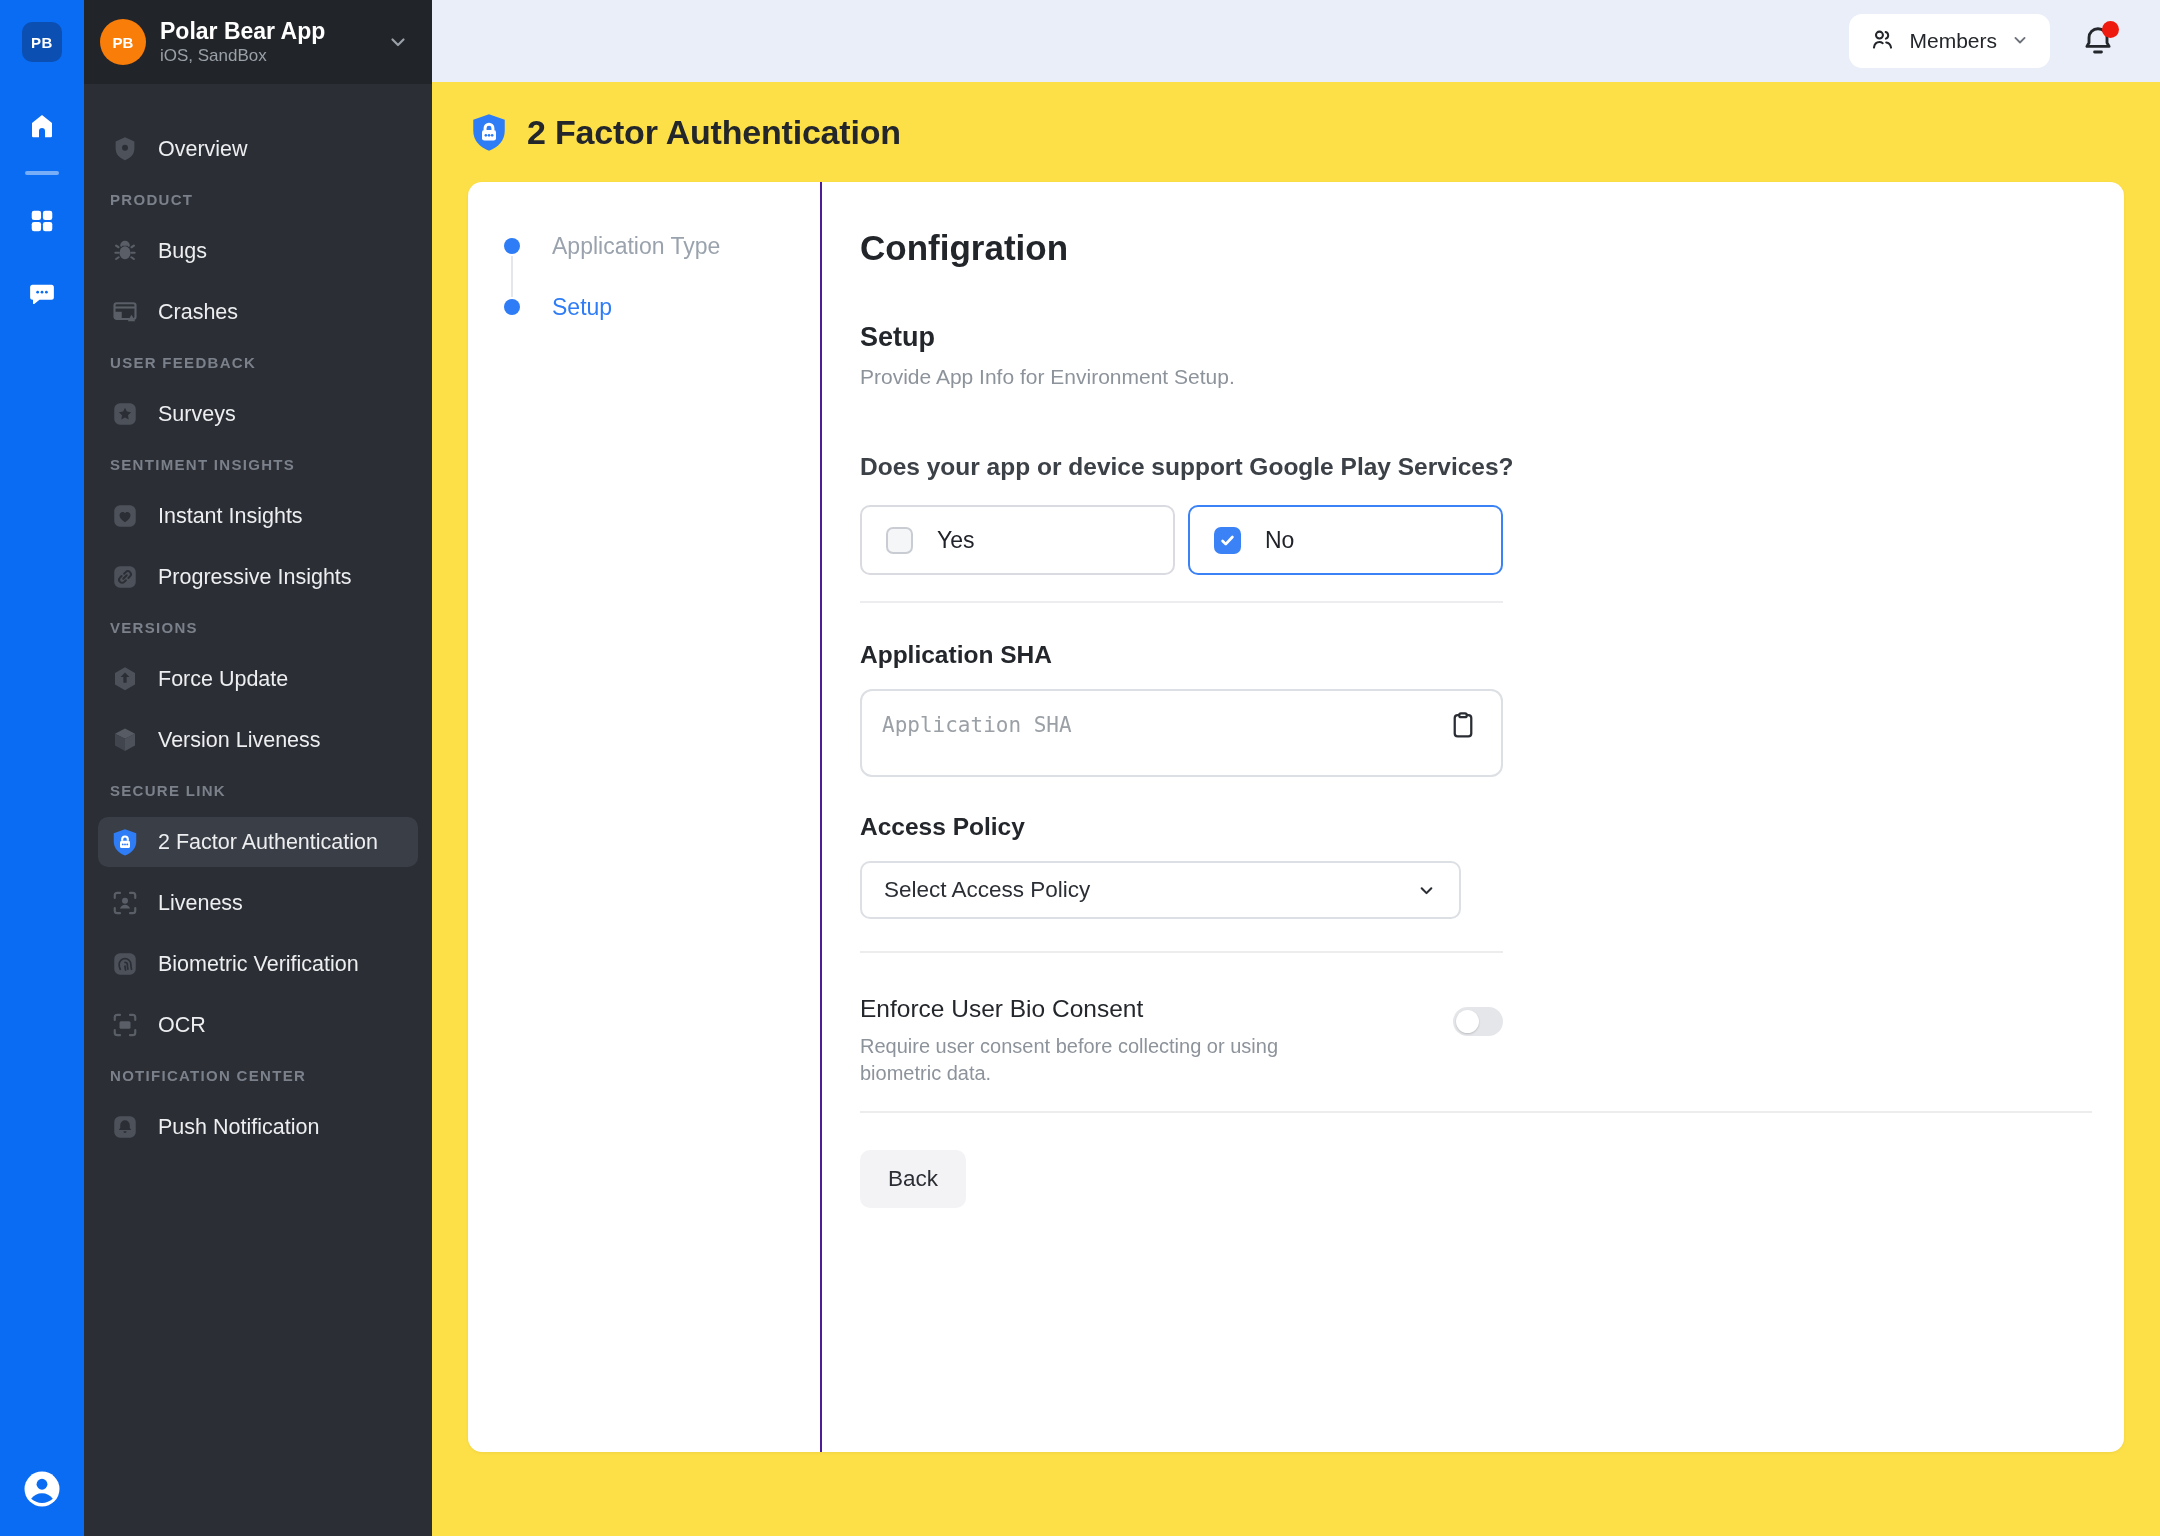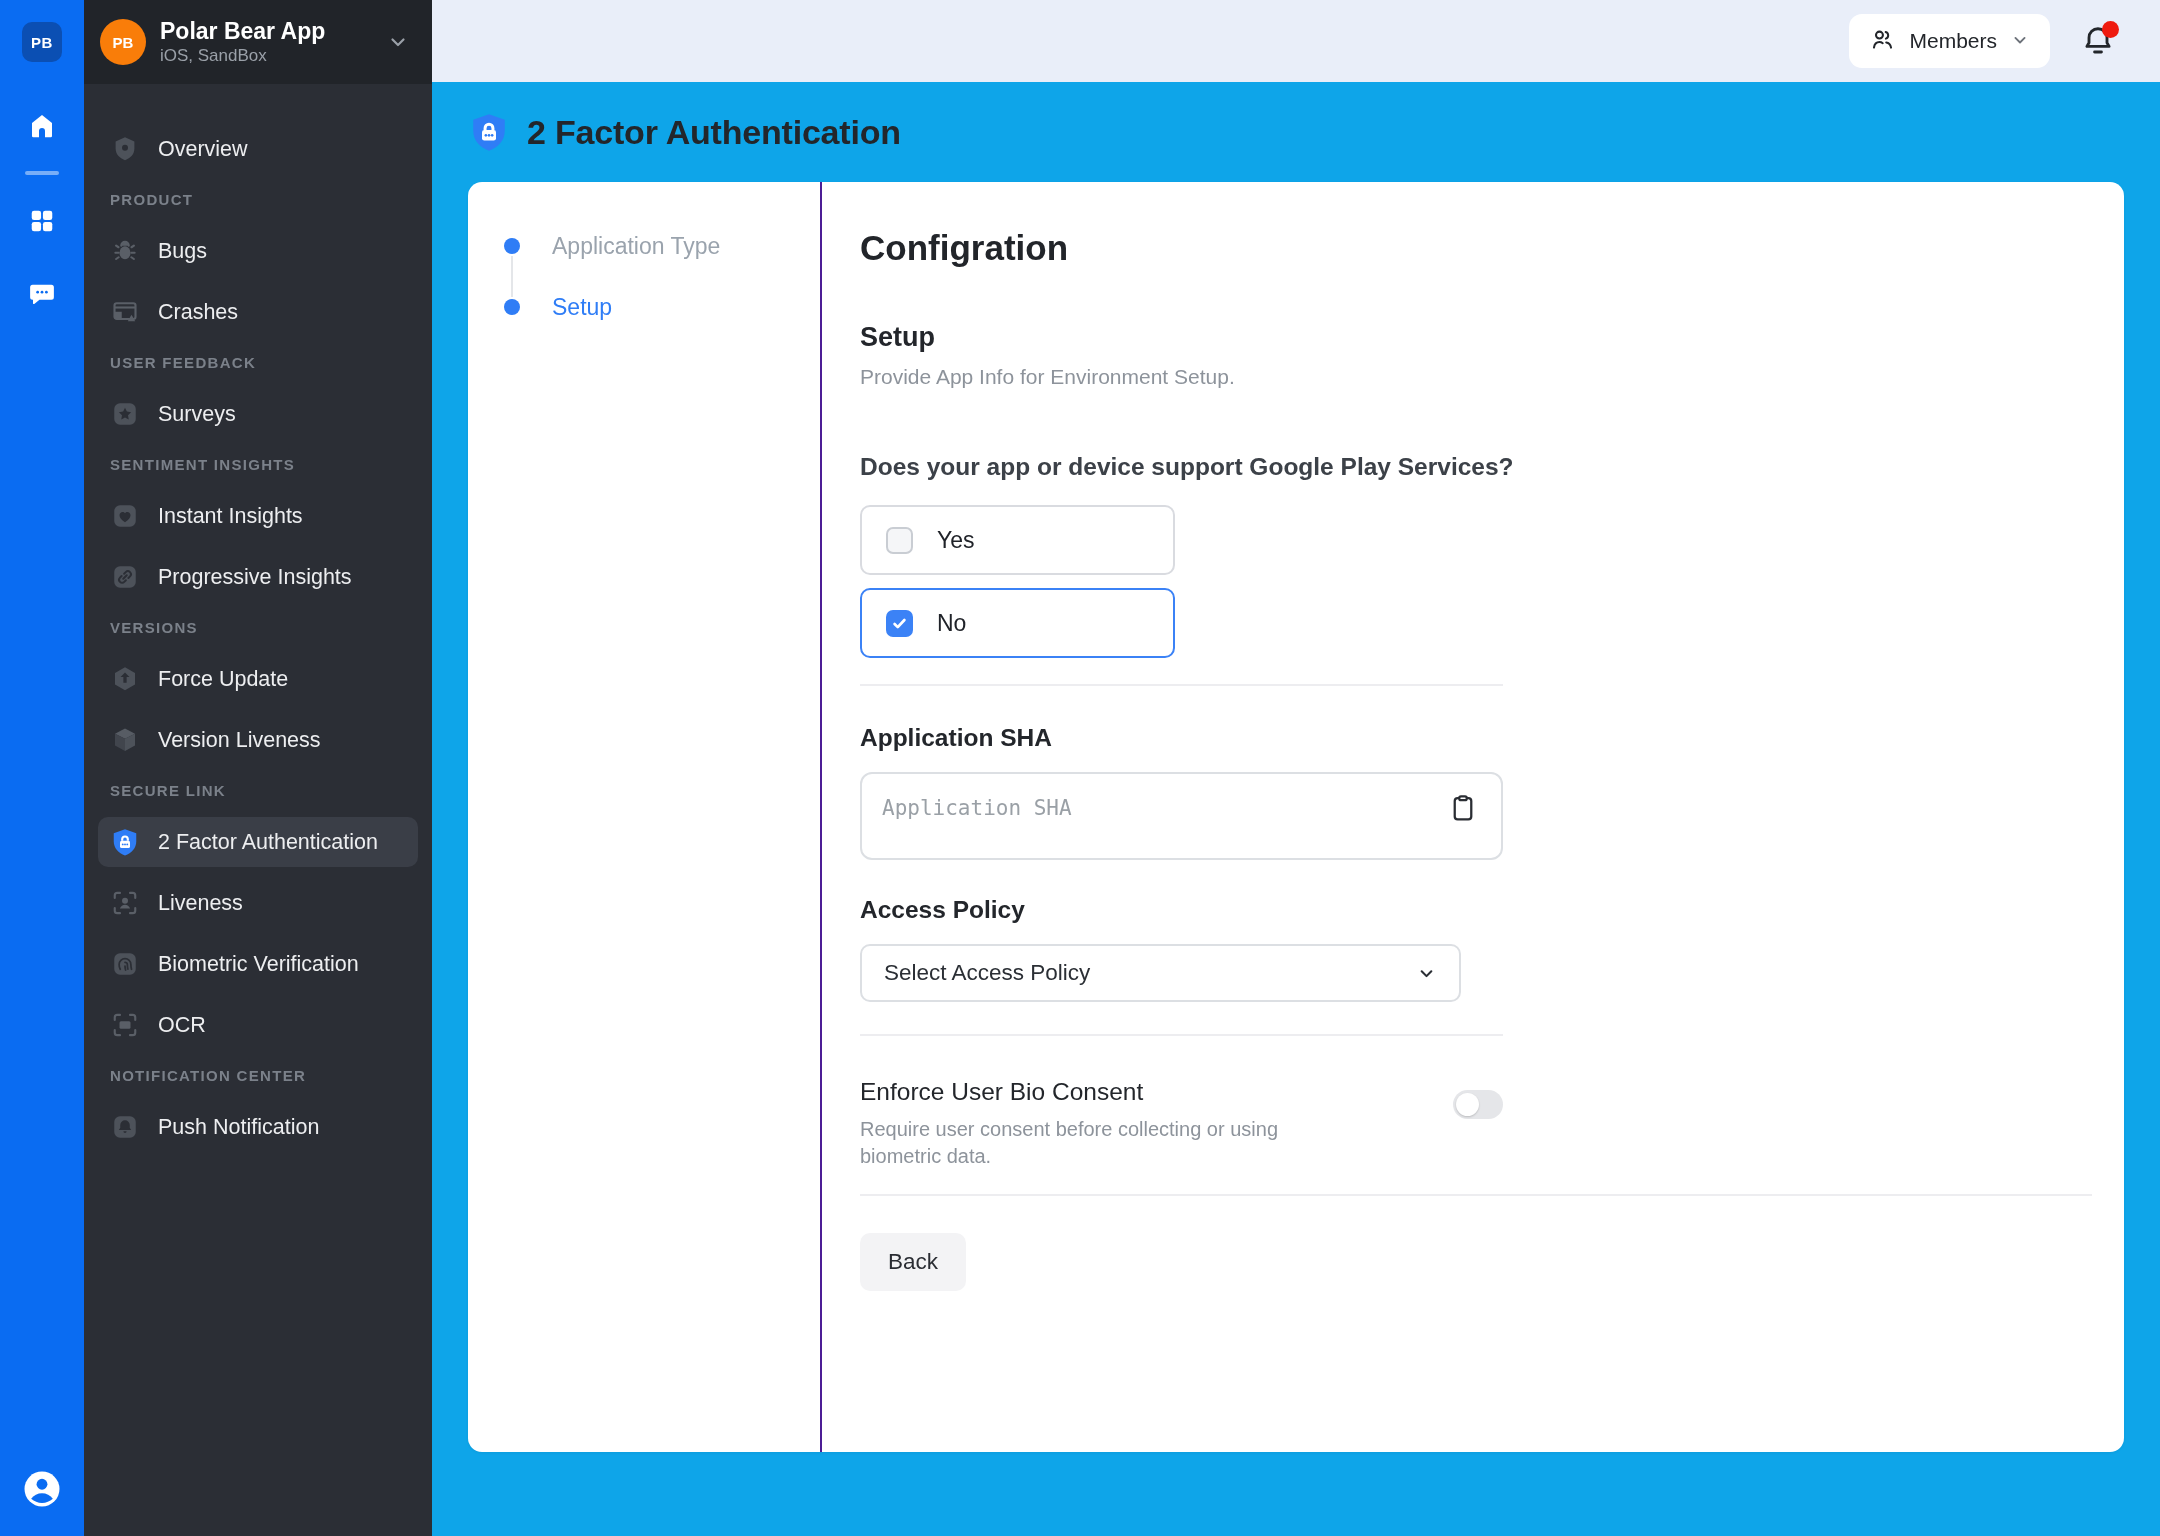--- a/index.html
+++ b/index.html
@@ -1,17 +1,17 @@
 <!DOCTYPE html>
 <html><head>
 <meta charset="utf-8">
 <style>
   html,body{margin:0;padding:0;}
   body{font-family:"Liberation Sans",sans-serif;background:#f4f5f6;-webkit-font-smoothing:antialiased;}
-  .screen{position:relative;width:2160px;height:1536px;overflow:hidden;background:#0ea5e9;}
+  .screen{position:relative;width:2160px;height:1536px;overflow:hidden;background:#fde047;}
 
   
   .rail{position:absolute;left:0;top:0;bottom:0;width:84px;background:#0a6cf2;display:flex;flex-direction:column;align-items:center;z-index:30;}
   .rail-logo{margin-top:22px;width:40px;height:40px;border-radius:10px;background:#0b4fb3;color:#fff;font-size:15px;font-weight:700;display:flex;align-items:center;justify-content:center;letter-spacing:.5px;cursor:pointer;}
   .rail-btn{background:none;border:none;padding:0;margin:0;cursor:pointer;display:flex;align-items:center;justify-content:center;}
   .rail-btn.home{margin-top:49px;}
   .rail-divider{margin-top:30px;width:34px;height:4px;border-radius:2px;background:rgba(255,255,255,.45);}
   .rail-btn.grid{margin-top:32px;}
   .rail-btn.chat{margin-top:44px;}
   .rail-spacer{flex:1;}
@@ -63,21 +63,21 @@
   .step.current .step-label{color:#2f7df6;}
   .step-connector{position:absolute;left:43px;top:74px;width:2px;height:41px;background:#e4e6e9;}
 
   .form-col{flex:1;padding:46px 34px 0 38px;}
   .config-heading{margin:0 0 54px;font-size:35px;font-weight:700;color:#22252a;}
   .section-title{margin:0 0 12px;font-size:27px;font-weight:600;color:#23262b;}
   .muted{color:#8d939b;}
   .section-subtitle{margin:0 0 64px;font-size:21px;}
   .question{font-size:24.5px;font-weight:600;color:#3c4148;margin-bottom:12px;}
 
-  .options-row{display:flex;gap:13px;margin-top:24px;flex-direction:column;}
+  .options-row{display:flex;gap:13px;margin-top:24px;}
   .option-card{width:315px;height:70px;border:2px solid #d9dbe0;border-radius:10px;background:#fff;display:flex;align-items:center;padding-left:24px;gap:24px;box-sizing:border-box;cursor:pointer;}
   .option-card.checked{border-color:#3b82f6;}
   .cbx{width:27px;height:27px;border-radius:7px;flex:none;box-sizing:border-box;}
   .cbx.unchecked{background:#f5f6f8;border:2px solid #c9cdd3;}
   .cbx.checked{background:#3b82f6;display:flex;align-items:center;justify-content:center;}
   .cbx svg{width:19px;height:19px;}
   .option-label{font-size:23px;color:#202329;}
 
   .div-short{border:none;border-top:2px solid #ededf0;width:643px;margin:26px 0 38px;}
   .field-label{font-size:24.5px;font-weight:600;color:#23262b;margin-bottom:20px;}

